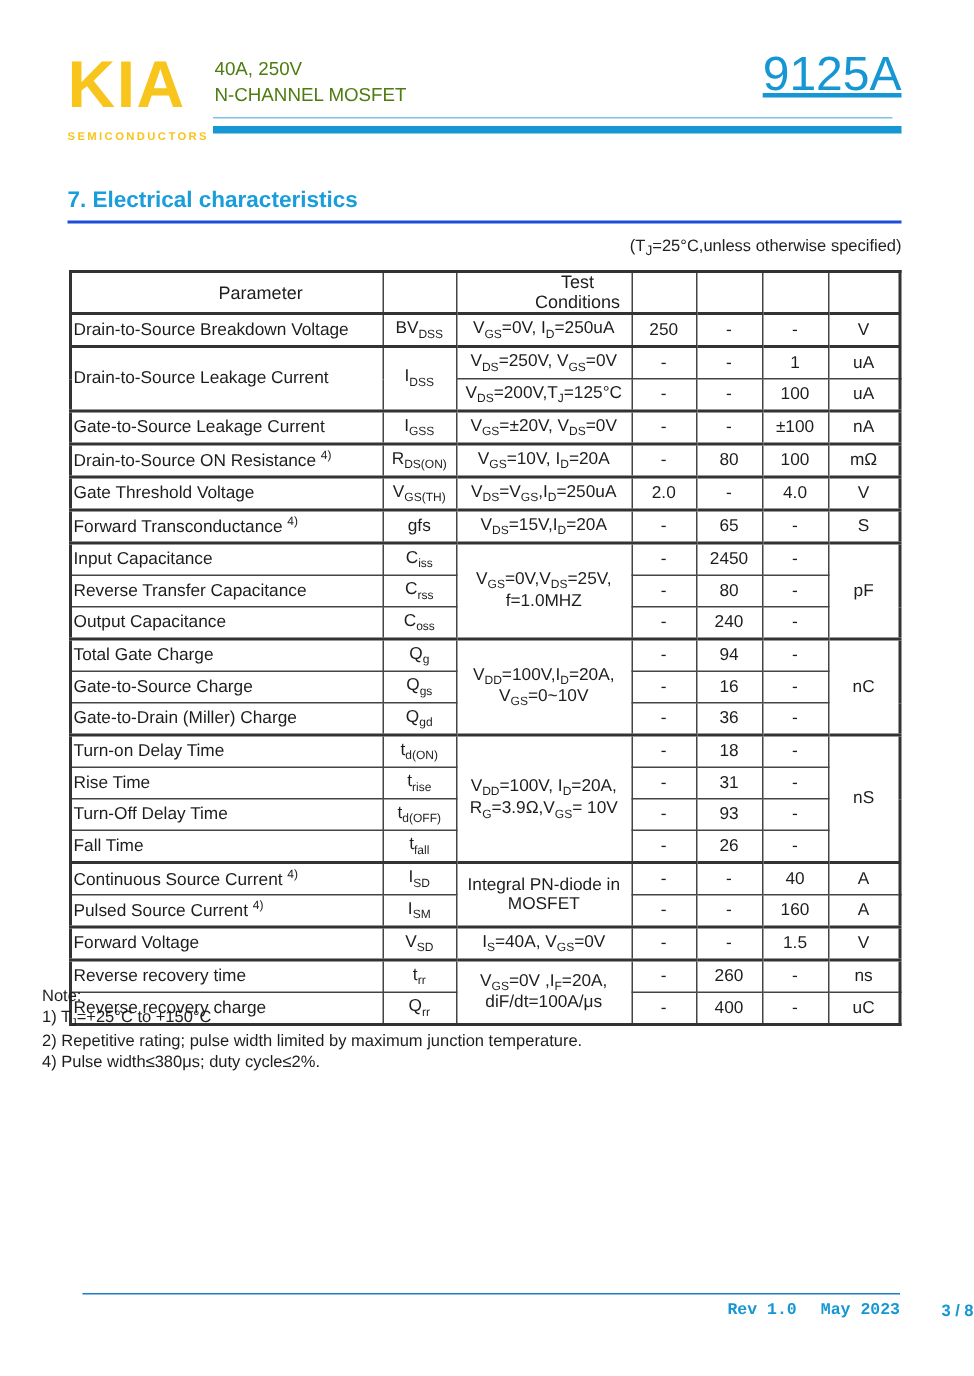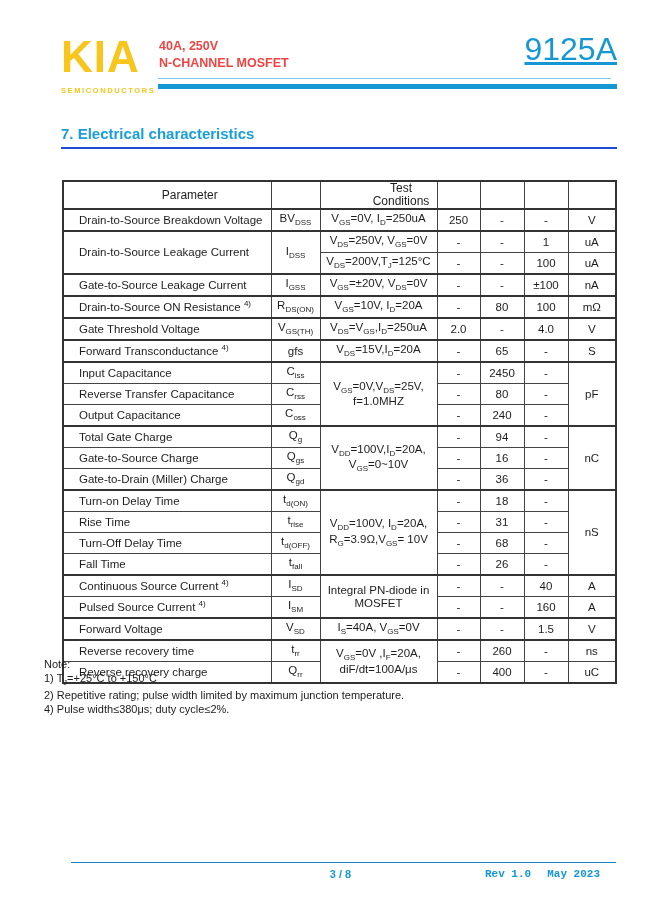--- a/index.html
+++ b/index.html
@@ -1,27 +1,27 @@
 <!DOCTYPE html>
 <html><head>
 <meta charset="utf-8">
 <style>
   html,body{margin:0;padding:0;background:#ffffff;}
   body{
     width:649px;height:917px;position:relative;overflow:hidden;
     font-family:"Liberation Sans","DejaVu Sans",sans-serif;
     color:#222;
   }
-  .page{position:absolute;inset:0;background:#fff;margin-left:16px;}
+  .page{position:absolute;inset:0;background:#fff;}
 
   
   .hdr{position:absolute;left:45px;top:36px;width:556px;height:64px;}
   .logo{position:absolute;left:0;top:-2px;font-size:44px;line-height:46px;font-weight:bold;color:#f8c51c;letter-spacing:1px;}
   .logo-sub{position:absolute;left:0;top:50px;font-size:7.5px;font-weight:bold;color:#f8c51c;letter-spacing:1.6px;}
-  .spec{position:absolute;left:98px;top:2px;font-size:12.5px;line-height:17px;font-weight:bold;color:#ef4444;}
+  .spec{position:absolute;left:98px;top:2px;font-size:12.5px;line-height:17px;font-weight:normal;color:#4d7c0f;}
   .part-no{position:absolute;right:0;top:-4px;font-size:32px;line-height:34px;color:#1697d4;text-decoration:underline;}
   .rule-thin{position:absolute;left:97px;top:42px;width:453px;height:1px;background:#7ac5e6;}
   .rule-thick{position:absolute;left:97px;top:48px;width:459px;height:5px;background:#1697d4;}
 
   
   .section-title{
     position:absolute;left:45px;top:125px;width:556px;margin:0;
     font-size:15px;font-weight:bold;color:#1a9edb;
     padding-bottom:5px;border-bottom:2px solid #1d4ed8;
   }
@@ -33,32 +33,32 @@
     border-collapse:collapse;table-layout:fixed;
     font-size:11.5px;color:#1d1d1d;
     border:2px solid #333;
   }
   .ec th,.ec td{
     border:1px solid #444;height:20px;padding:0 3px;
     text-align:center;vertical-align:middle;font-weight:normal;
     overflow:hidden;line-height:13px;
   }
   .ec thead th{border-bottom:1.5px solid #333;font-size:12px;height:21px;padding-left:48px;}
-  .ec td.param{text-align:left;padding-left:15px;}
+  .ec td.param{text-align:left;padding-left:1px;}
   .ec tr.grp td{border-top:2px solid #333;}
   .ec sub{font-size:8px;line-height:1;}
   .ec sup{font-size:8px;line-height:1;}
 
   
   .notes{position:absolute;left:28px;top:658px;width:556px;font-size:11px;line-height:13.5px;color:#1d1d1d;}
   .notes sub{font-size:7.5px;}
 
   
   .footer-rule{position:absolute;left:55px;top:862px;width:545px;height:1px;background:#1a7fc0;}
-  .page-num{position:absolute;left:0;top:868px;width:649px;text-align:center;font-size:11px;font-weight:bold;color:#1697d4;}
+  .page-num{position:absolute;left:0;top:868px;width:649px;text-align:right;font-size:11px;font-weight:bold;color:#1697d4;}
   .rev{position:absolute;right:49px;top:868px;font-size:11px;font-weight:bold;color:#1697d4;font-family:Liberation Mono, monospace;}
   .rev span{margin-left:16px;}
 </style>
 </head>
 <body>
 
 <div class="page">
 
   <div class="hdr">
     <div class="logo">KIA</div>
@@ -66,20 +66,21 @@
     <div class="spec">
       <div>40A, 250V</div>
       <div>N-CHANNEL MOSFET</div>
     </div>
     <div class="part-no">9125A</div>
     <div class="rule-thin"></div>
     <div class="rule-thick"></div>
   </div>
 
   <h2 class="section-title">7. Electrical characteristics</h2>
+  <div class="cond-note">(T<sub>J</sub>=25°C,unless otherwise specified)</div>
 
   <table class="ec">
     <colgroup>
       <col style="width:208px">
         <col style="width:49px">
         <col style="width:117px">
       <col style="width:43px">
         <col style="width:44px">
         <col style="width:44px">
         <col style="width:48px">
@@ -216,21 +217,21 @@
         <td class="param">Rise Time</td>
         <td>t<sub>rise</sub></td>
         <td>-</td>
         <td>31</td>
         <td>-</td>
       </tr>
       <tr>
         <td class="param">Turn-Off Delay Time</td>
         <td>t<sub>d(OFF)</sub></td>
         <td>-</td>
-        <td>68</td>
+        <td>93</td>
         <td>-</td>
       </tr>
       <tr>
         <td class="param">Fall Time</td>
         <td>t<sub>fall</sub></td>
         <td>-</td>
         <td>26</td>
         <td>-</td>
       </tr>
       <tr class="grp">

